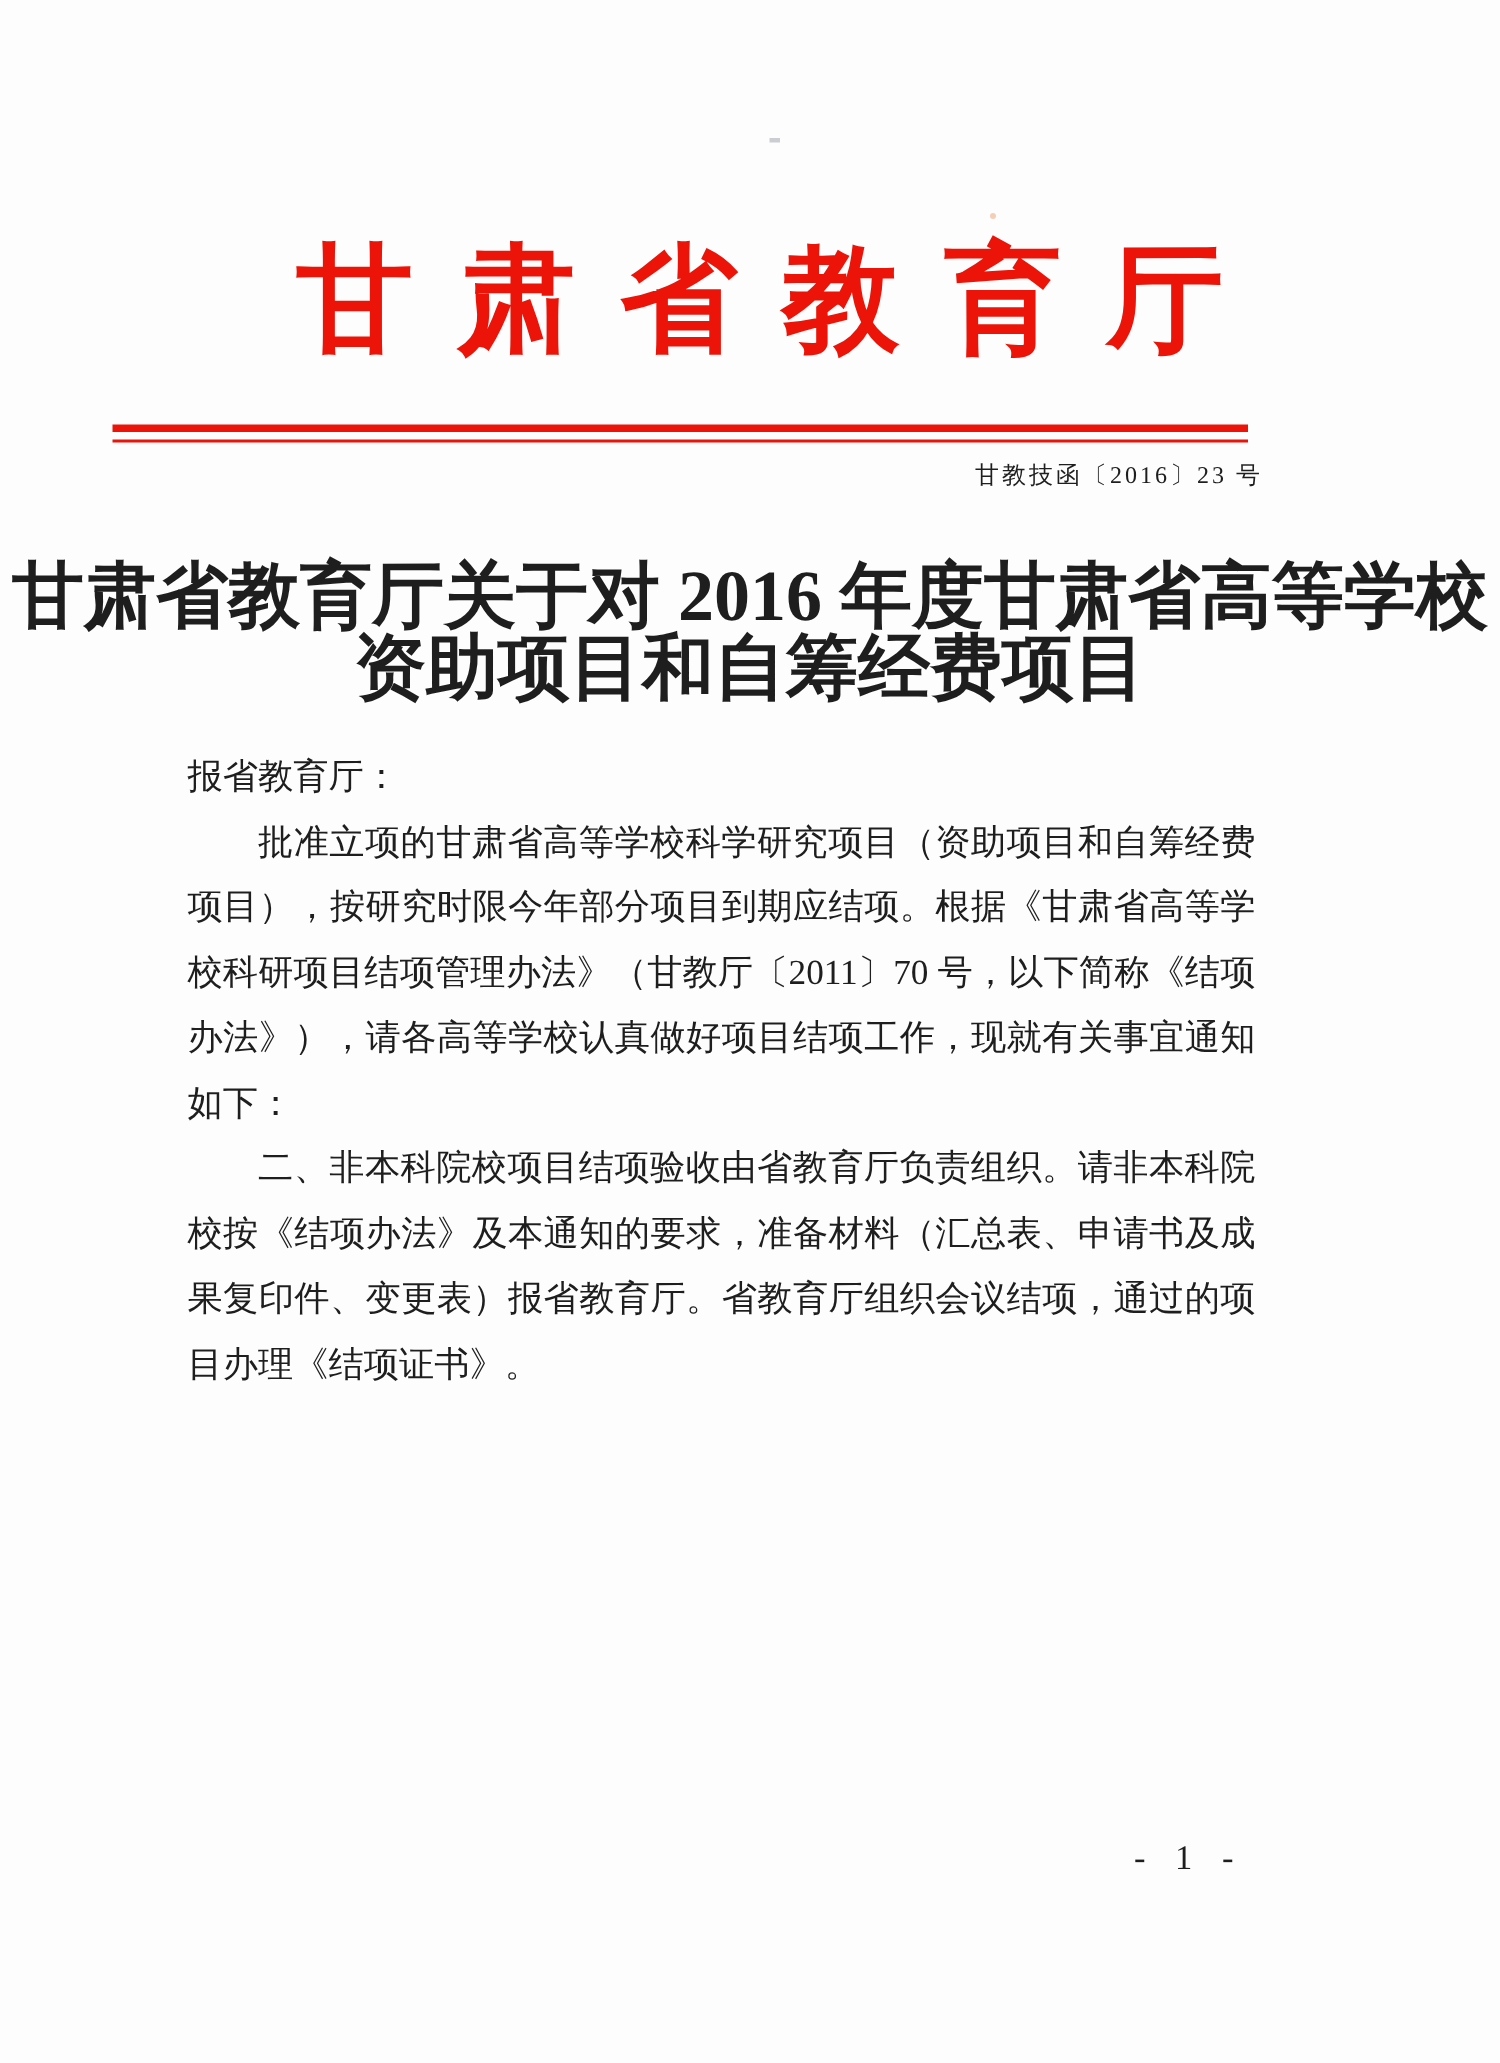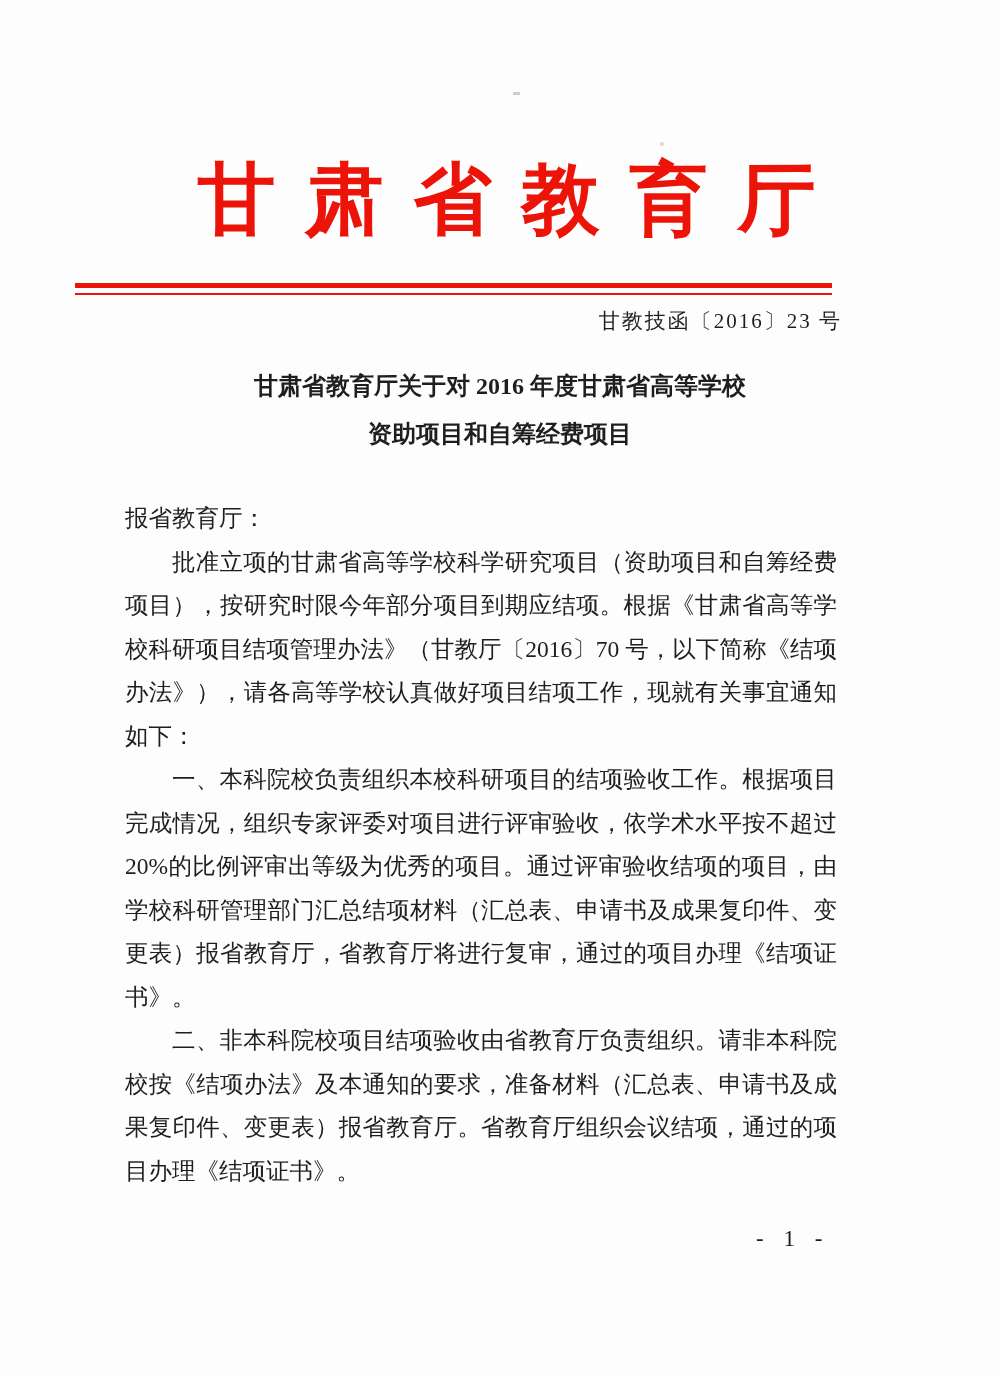--- a/index.html
+++ b/index.html
@@ -44,32 +44,32 @@
     left: 75px;
     top: 293px;
     width: 757px;
     height: 2px;
     background: var(--header-red, #ec1408);
   }
   .doc-number {
     position: absolute;
     top: 307px;
     right: 158px;
-    font-size: 21px;
+    font-size: 16px;
     letter-spacing: 2px;
     white-space: nowrap;
     font-family: Liberation Serif, serif;
   }
   .doc-title {
     position: absolute;
-    top: 362px;
+    top: 374px;
     left: 0;
     width: 100%;
     text-align: center;
-    font-size: 24px;
+    font-size: 48px;
     font-weight: bold;
     line-height: 48px;
   }
   .body-text {
     position: absolute;
     top: 497px;
     left: 125px;
     width: 712px;
     font-size: 23.5px;
     line-height: 43.5px;
@@ -122,22 +122,21 @@
 
   <div class="doc-number">甘教技函〔2016〕23 号</div>
 
   <div class="doc-title">
     <div>甘肃省教育厅关于对 2016 年度甘肃省高等学校</div>
     <div>资助项目和自筹经费项目</div>
   </div>
 
   <div class="body-text">
     <p class="salutation">报省教育厅：</p>
-    <p class="para">批准立项的甘肃省高等学校科学研究项目（资助项目和自筹经费项目），按研究时限今年部分项目到期应结项。根据《甘肃省高等学校科研项目结项管理办法》（甘教厅〔2016〕70 号，以下简称《结项办法》），请各高等学校认真做好项目结项工作，现就有关事宜通知如下：</p>
-    <p class="para">一、本科院校负责组织本校科研项目的结项验收工作。根据项目完成情况，组织专家评委对项目进行评审验收，依学术水平按不超过 20%的比例评审出等级为优秀的项目。通过评审验收结项的项目，由学校科研管理部门汇总结项材料（汇总表、申请书及成果复印件、变更表）报省教育厅，省教育厅将进行复审，通过的项目办理《结项证书》。</p>
+    <p class="para">批准立项的甘肃省高等学校科学研究项目（资助项目和自筹经费项目），按研究时限今年部分项目到期应结项。根据《甘肃省高等学校科研项目结项管理办法》（甘教厅〔2011〕70 号，以下简称《结项办法》），请各高等学校认真做好项目结项工作，现就有关事宜通知如下：</p>
     <p class="para">二、非本科院校项目结项验收由省教育厅负责组织。请非本科院校按《结项办法》及本通知的要求，准备材料（汇总表、申请书及成果复印件、变更表）报省教育厅。省教育厅组织会议结项，通过的项目办理《结项证书》。</p>
   </div>
 
   <div class="page-number">- 1 -</div>
 
   <div class="speck speck-1"></div>
   <div class="speck speck-2"></div>
 
 </div>
 

